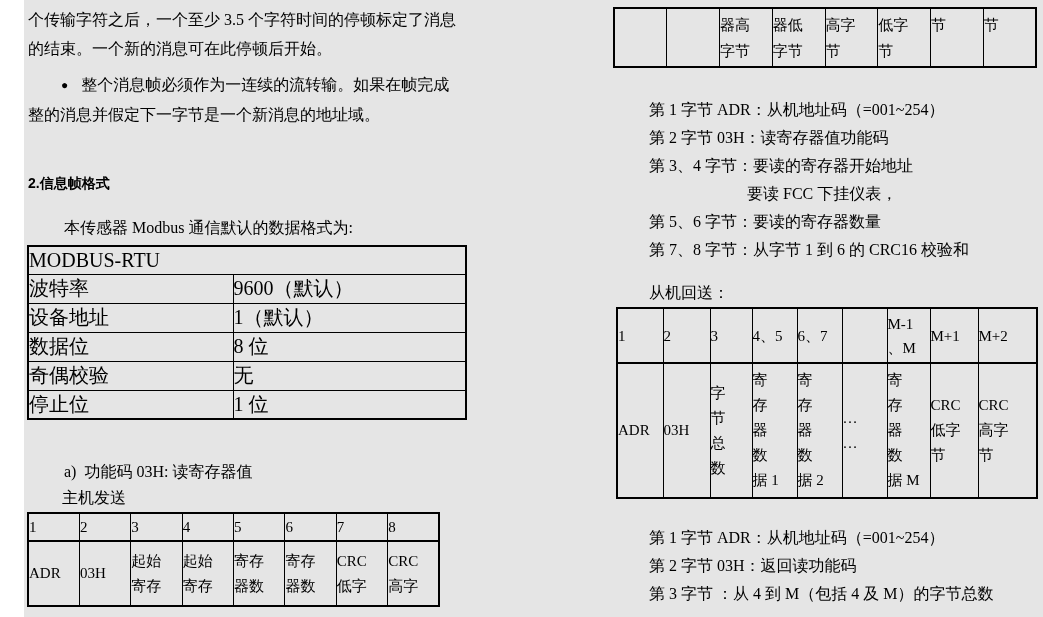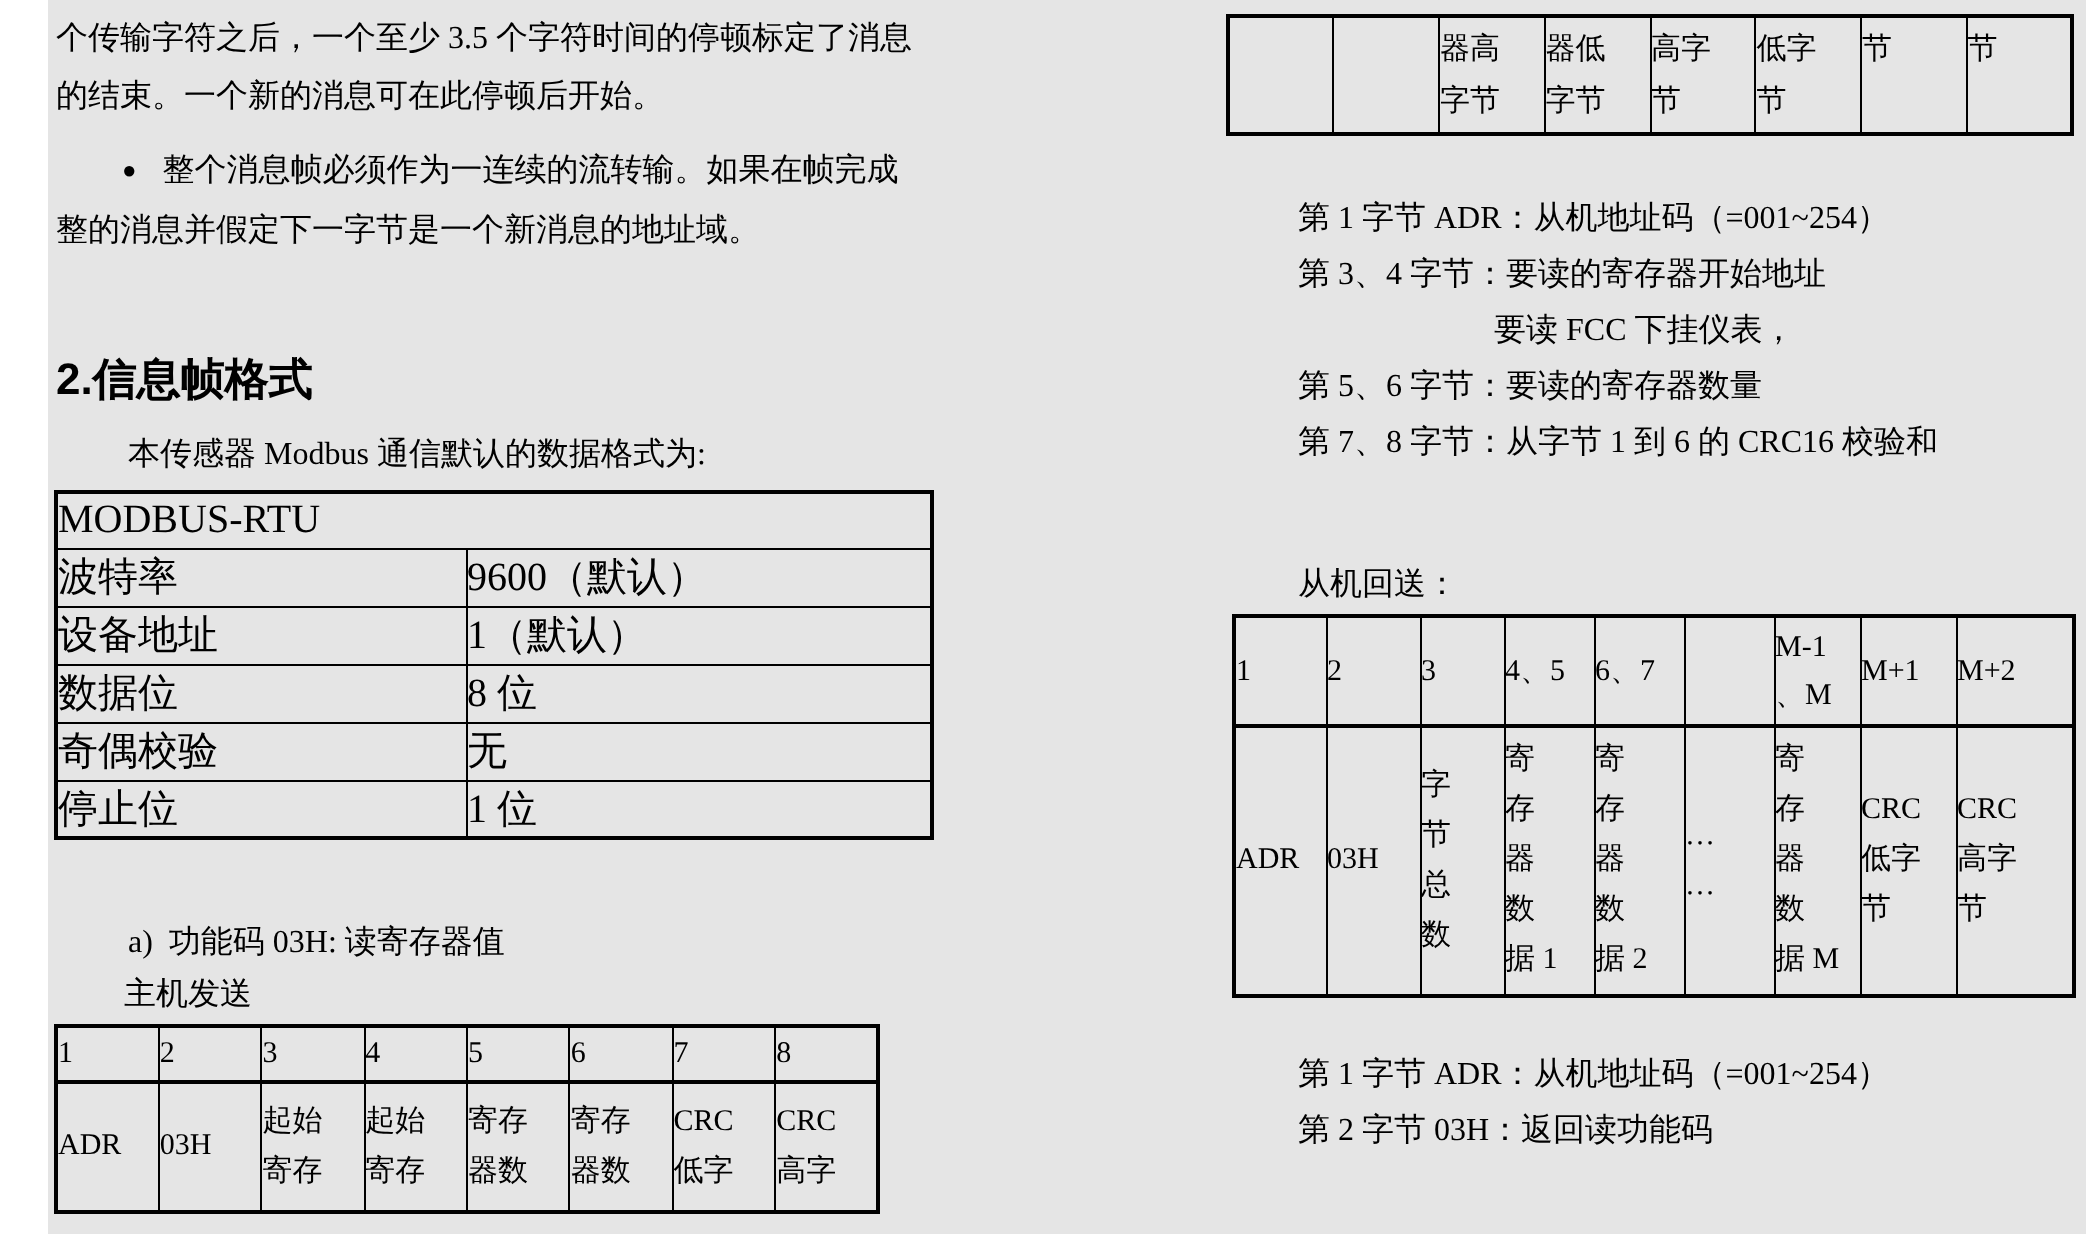--- a/index.html
+++ b/index.html
@@ -14,21 +14,21 @@
     margin-left:24px;
   }
   .tblock { position:absolute; font-size:16px; }
   .line { white-space:pre; }
   .bullet { font-size:12px; margin-right:13px; vertical-align:1px; }
   .b-indent { padding-left:33px; }
   .fcc-indent { padding-left:98px; }
   .heading {
     position:absolute; left:4px; top:175px;
     font-family:"Liberation Sans","DejaVu Sans",sans-serif;
-    font-weight:bold; font-size:22px; white-space:pre;
+    font-weight:bold; font-size:14px; white-space:pre;
   }
   table {
     position:absolute;
     border-collapse:collapse;
     table-layout:fixed;
     border:2px solid #000;
   }
   td {
     border:1px solid #000;
     text-align:left;
@@ -158,20 +158,21 @@
           <td>低字
 节</td>
           <td>节</td>
           <td>节</td>
         </tr>
       </tbody>
     </table>
 
     <div class="tblock" style="left:625px; top:96px; line-height:28px;">
       <div class="line">第 1 字节 ADR：从机地址码（=001~254）</div>
+      <div class="line">第 2 字节 03H：读寄存器值功能码</div>
       <div class="line">第 3、4 字节：要读的寄存器开始地址</div>
       <div class="line fcc-indent">要读 FCC 下挂仪表，</div>
       <div class="line">第 5、6 字节：要读的寄存器数量</div>
       <div class="line">第 7、8 字节：从字节 1 到 6 的 CRC16 校验和</div>
     </div>
 
     <div class="tblock line" style="left:625px; top:279px; line-height:28px;">从机回送：</div>
 
     <table id="reply-table">
       <colgroup>
@@ -228,16 +229,17 @@
           <td>CRC
 高字
 节</td>
         </tr>
       </tbody>
     </table>
 
     <div class="tblock" style="left:625px; top:524px; line-height:28px;">
       <div class="line">第 1 字节 ADR：从机地址码（=001~254）</div>
       <div class="line">第 2 字节 03H：返回读功能码</div>
+      <div class="line">第 3 字节 ：从 4 到 M（包括 4 及 M）的字节总数</div>
     </div>
 
   </section>
 </div>
 
 </body></html>

